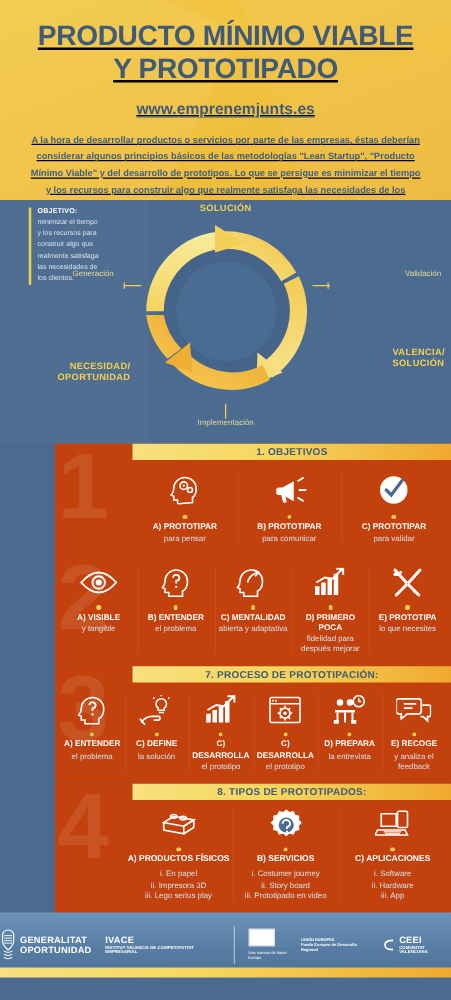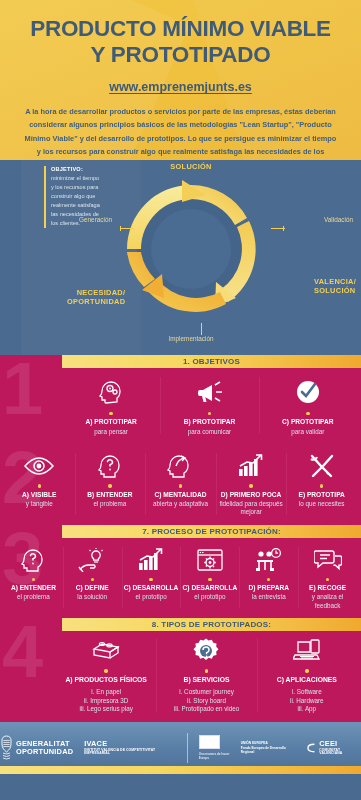--- a/index.html
+++ b/index.html
@@ -12,20 +12,21 @@
   }
   .page { width:361px; height:800px; position:relative; overflow:hidden; }
 
   
   .header {
     position:relative;
     height:160px;
     background:linear-gradient(160deg,#f2c846 0%,#f0c13f 45%,#eeb838 100%);
     overflow:hidden;
     padding:16px 14px 0 14px;
+    text-decoration:underline;
   }
   .header:before{
     content:"";position:absolute;left:-120px;top:-40px;width:260px;height:300px;
     background:rgba(255,255,255,0.07);
     transform:rotate(24deg);
   }
   .header:after{
     content:"";position:absolute;right:-90px;top:-60px;width:220px;height:320px;
     background:rgba(255,255,255,0.05);
     transform:rotate(-18deg);
@@ -59,21 +60,20 @@
     margin-top:11px;
     padding:0 9px;
   }
 
   
   .cycle-wrap{
     position:relative;
     height:195px;
     background:#4b6b90;
     overflow:hidden;
-    margin-left:21px;
   }
   .cycle-wrap:before{
     content:"";position:absolute;left:0;top:0;width:120px;height:100%;
     background:rgba(255,255,255,0.025);
   }
   .objective {
     position:absolute; left:23px; top:6px; width:56px;
     border-left:2px solid #f5d04f;
     padding-left:5px;
     z-index:5;
@@ -97,21 +97,21 @@
   .lbl.small{ color:#e8d89a; font-size:6.4px; }
   .lbl-solucion{ left:50%; top:2px; transform:translateX(-50%); }
   .lbl-validacion{ right:8px; top:56px; }
   .lbl-generacion{ left:58px; top:56px; }
   .lbl-proyecto{ right:5px; top:117px; text-align:left; line-height:1.25; }
   .lbl-necesidad{ left:46px; top:128px; text-align:right; line-height:1.25; }
   .lbl-implementacion{ left:50%; top:175px; transform:translateX(-50%); }
   .tick{ position:absolute; background:#f5d04f; z-index:5; }
 
   
-  .section{ position:relative; background:#be185d; }
+  .section{ position:relative; background:#c2410c;margin-left:44px; }
   .bar{
     height:13px;
     margin:0 0 0 62px;
     background:linear-gradient(90deg,#f7e07e 0%,#f6d75f 42%,#f0a92f 100%);
     display:flex; align-items:center; justify-content:center;
     color:#3f5b78; font-size:8px; font-weight:bold; letter-spacing:0.2px;
     position:relative; z-index:4;
   }
   .watermark{
     position:absolute; left:2px; top:4px;

